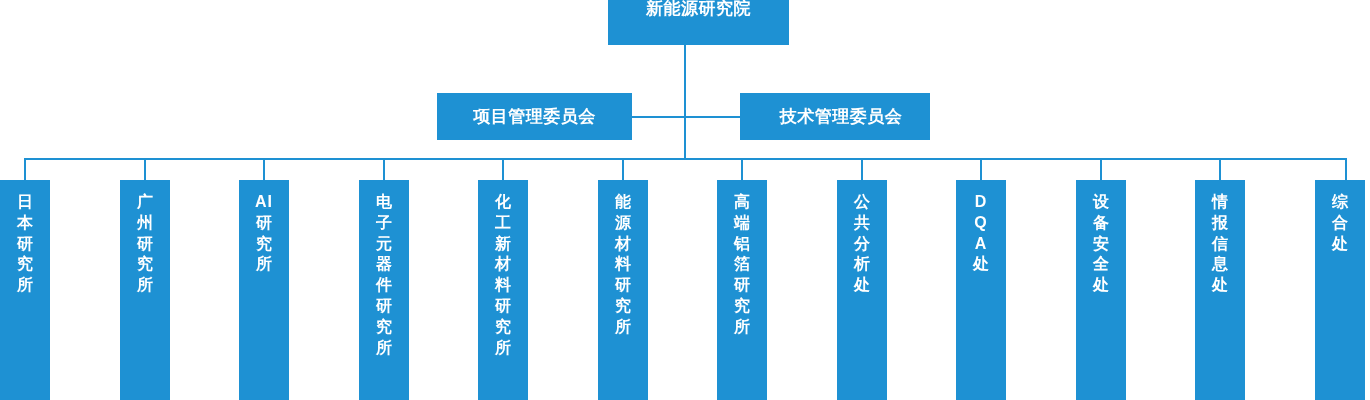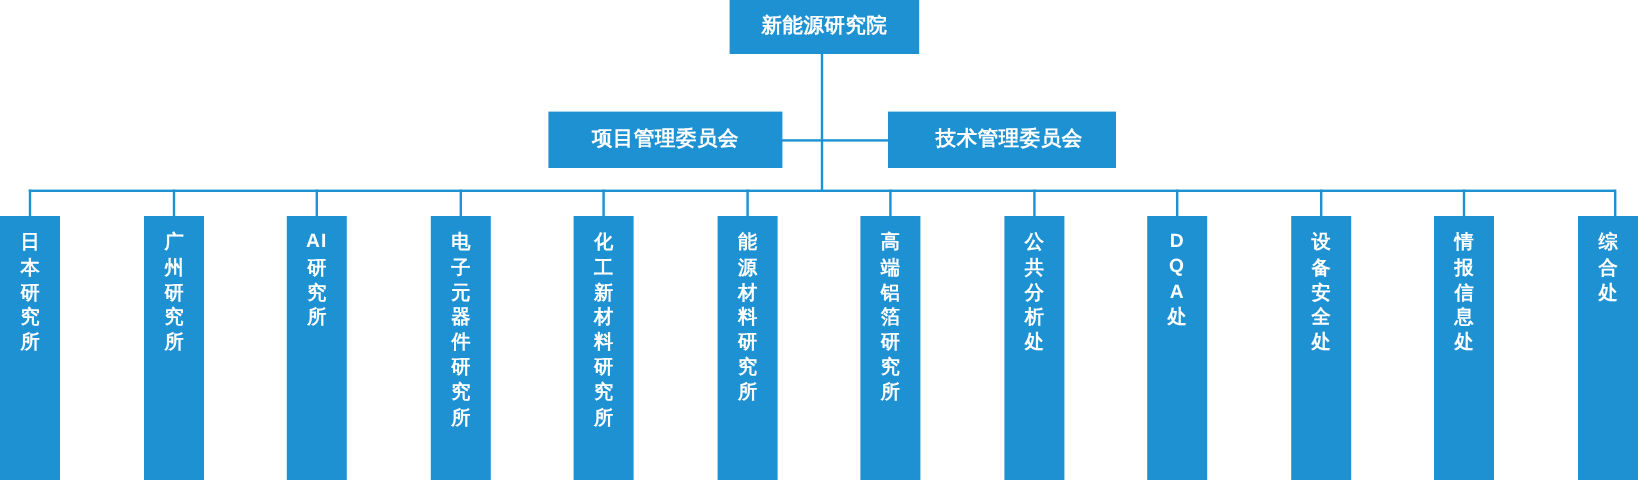--- a/index.html
+++ b/index.html
@@ -23,24 +23,23 @@
     position: absolute;
     background: #1e91d3;
     color: #ffffff;
     box-sizing: border-box;
   }
 
   
   .node-root {
     left: 608px;
     top: 0px;
-    width: 158px;
+    width: 181px;
     height: 45px;
     display: flex;
-    align-items: center;
     justify-content: center;
   }
   .node-root .node-label {
     font-size: 17px;
     font-weight: bold;
     letter-spacing: 0.5px;
     line-height: 1;
     white-space: nowrap;
   }
 
@@ -52,21 +51,21 @@
     align-items: center;
     justify-content: center;
   }
   .node-committee .node-label {
     font-size: 17px;
     font-weight: bold;
     letter-spacing: 0.5px;
     line-height: 1;
     white-space: nowrap;
   }
-  .node-committee-left  { left: 457px; width: 195px; }
+  .node-committee-left  { left: 437px; width: 195px; }
   .node-committee-right { left: 740px; width: 190px; padding-left: 12px; }
 
   
   .node-dept {
     top: 180px;
     width: 50px;
     height: 220px;
     display: flex;
     flex-direction: column;
     align-items: center;

